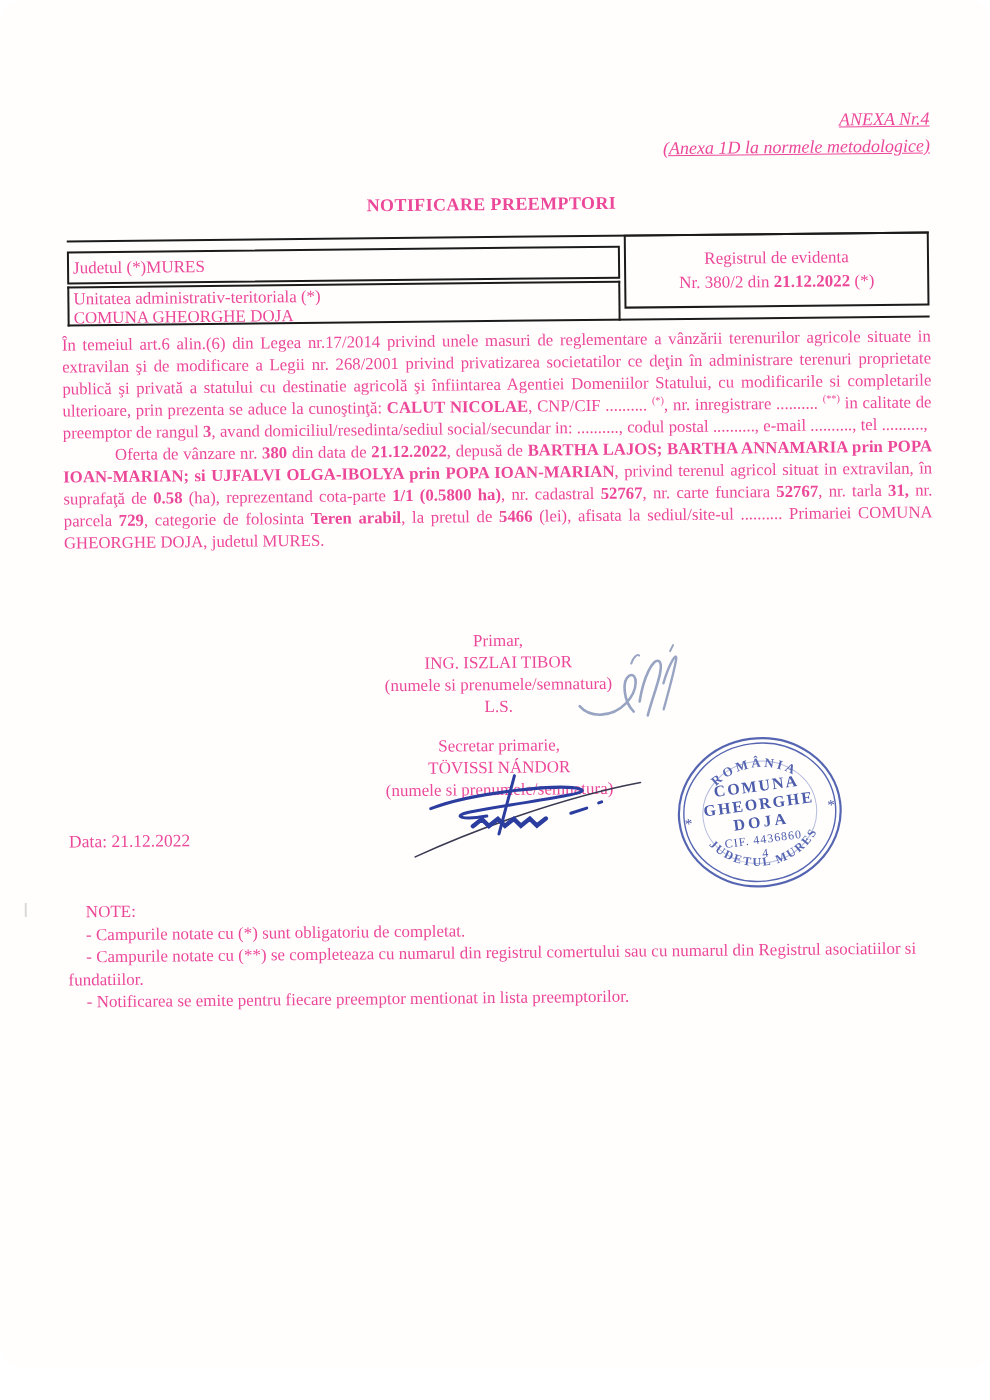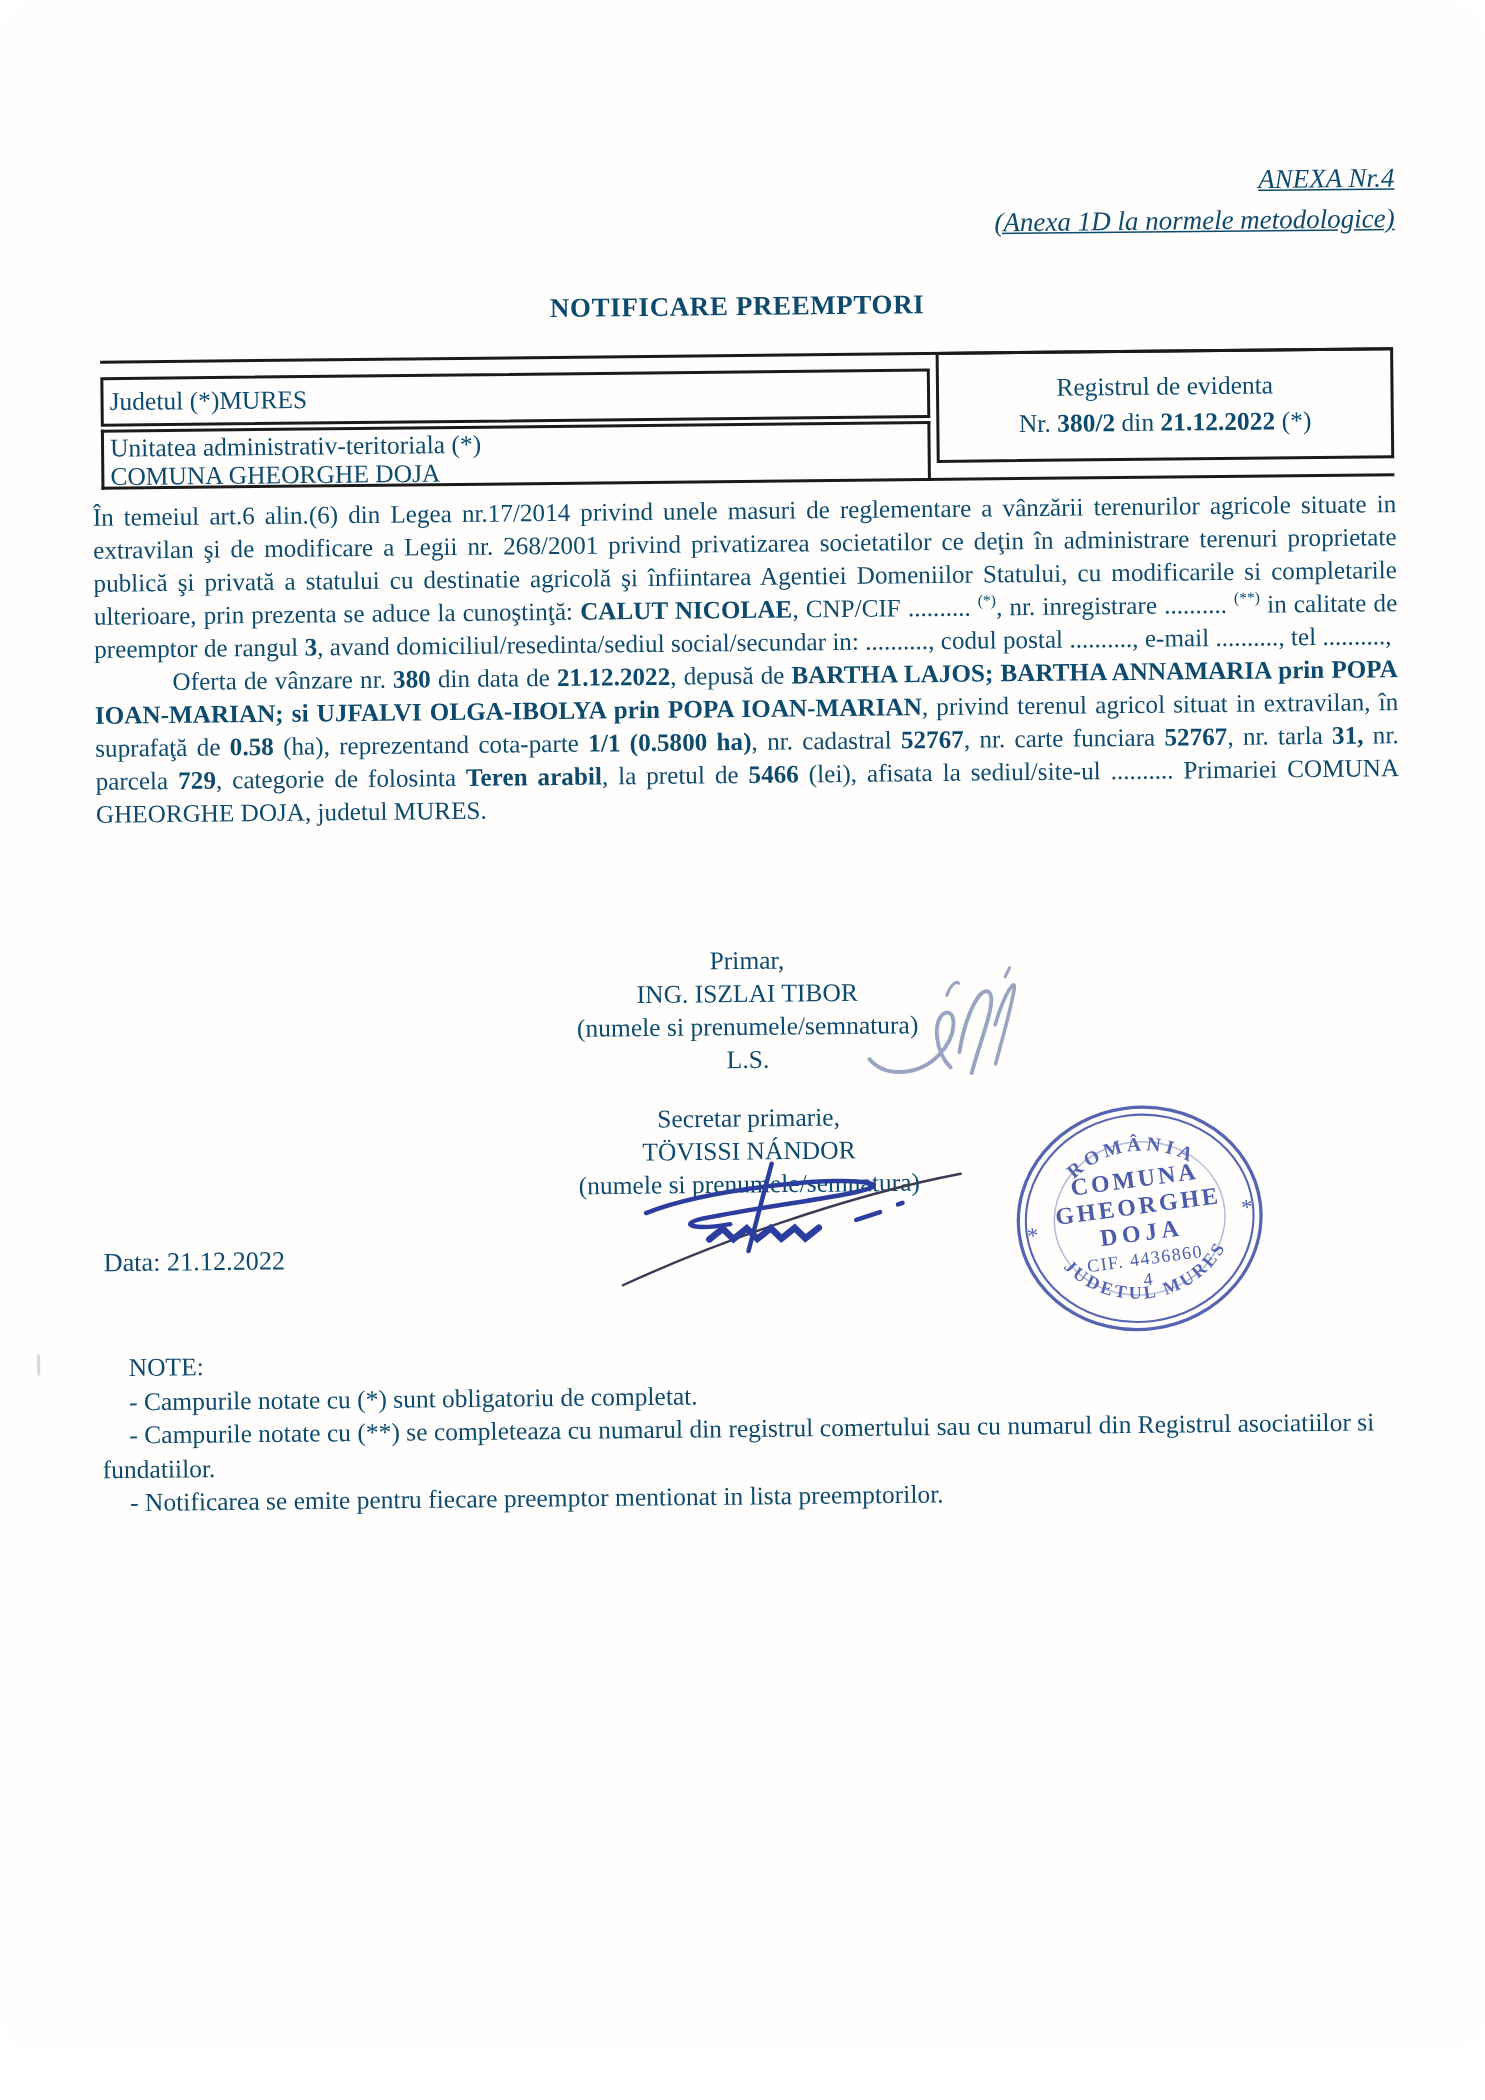--- a/index.html
+++ b/index.html
@@ -1,18 +1,18 @@
 <!DOCTYPE html>
 <html><head>
 <meta charset="utf-8">
 <style>
   html,body{margin:0;padding:0;background:#ffffff;}
   .page{
     position:relative;width:990px;height:1368px;background:#fffefd;overflow:hidden;
-    font-family:"Liberation Serif", serif;color:#0c4a6e;border-radius:23px;
+    font-family:"Liberation Serif", serif;color:#ec4899;border-radius:23px;
   }
   .content{position:absolute;inset:0;transform:rotate(-0.6deg);transform-origin:50% 40%;}
   
   .annex{position:absolute;top:110px;right:56px;width:340px;text-align:right;
          font-style:italic;font-size:18px;line-height:27px;}
   .annex .ln{text-decoration:underline;}
   
   .doc-title{position:absolute;top:194px;left:0;width:100%;text-align:center;
              font-weight:bold;font-size:18px;letter-spacing:0.4px;}
   
@@ -65,21 +65,21 @@
 
     <div class="hdr-table">
       <div class="hdr-top-line"></div>
       <div class="cell-judet">Judetul (*)MURES</div>
       <div class="cell-uat">
         <div>Unitatea administrativ-teritoriala (*)</div>
         <div>COMUNA GHEORGHE DOJA</div>
       </div>
       <div class="cell-reg">
         <div>Registrul de evidenta</div>
-        <div><span>Nr. </span><span style="font-weight: bold;">380/2</span><span> din </span><span style="font-weight: bold;">21.12.2022</span><span> (*)</span></div>
+        <div><span>Nr. </span><span style="font-weight: normal;">380/2</span><span> din </span><span style="font-weight: bold;">21.12.2022</span><span> (*)</span></div>
       </div>
       <div class="hdr-bottom-line"></div>
     </div>
 
     <div class="bodytext">
       <p><span>În temeiul art.6 alin.(6) din Legea nr.17/2014 privind unele masuri de reglementare a vânzării terenurilor agricole situate in extravilan şi de modificare a Legii nr. 268/2001 privind privatizarea societatilor ce deţin în administrare terenuri proprietate publică şi privată a statului cu destinatie agricolă şi înfiintarea Agentiei Domeniilor Statului, cu modificarile si completarile ulterioare, prin prezenta se aduce la cunoştinţă: </span><span style="font-weight: bold;">CALUT NICOLAE</span><span>, CNP/CIF .......... </span><sup>(*)</sup><span>, nr. inregistrare .......... </span><sup>(**)</sup><span> in calitate de preemptor de rangul </span><span style="font-weight: bold;">3</span><span>, avand domiciliul/resedinta/sediul social/secundar in: .........., codul postal .........., e-mail .........., tel ..........,</span></p>
       <p class="p-offer"><span>Oferta de vânzare nr. </span><span style="font-weight: bold;">380</span><span> din data de </span><span style="font-weight: bold;">21.12.2022</span><span>, depusă de </span><span style="font-weight: bold;">BARTHA LAJOS; BARTHA ANNAMARIA prin POPA IOAN-MARIAN;  si UJFALVI OLGA-IBOLYA prin POPA IOAN-MARIAN</span><span>, privind terenul agricol situat in extravilan, în suprafaţă de </span><span style="font-weight: bold;">0.58</span><span> (ha), reprezentand cota-parte </span><span style="font-weight: bold;">1/1 (0.5800 ha)</span><span>, nr. cadastral </span><span style="font-weight: bold;">52767</span><span>, nr. carte funciara </span><span style="font-weight: bold;">52767</span><span>, nr. tarla </span><span style="font-weight: bold;">31,</span><span> nr. parcela </span><span style="font-weight: bold;">729</span><span>, categorie de folosinta </span><span style="font-weight: bold;">Teren arabil</span><span>, la pretul de </span><span style="font-weight: bold;">5466</span><span> (lei), afisata la sediul/site-ul .......... Primariei COMUNA GHEORGHE DOJA, judetul MURES.</span></p>
     </div>
 
     <div class="sig-block sig-primar">

